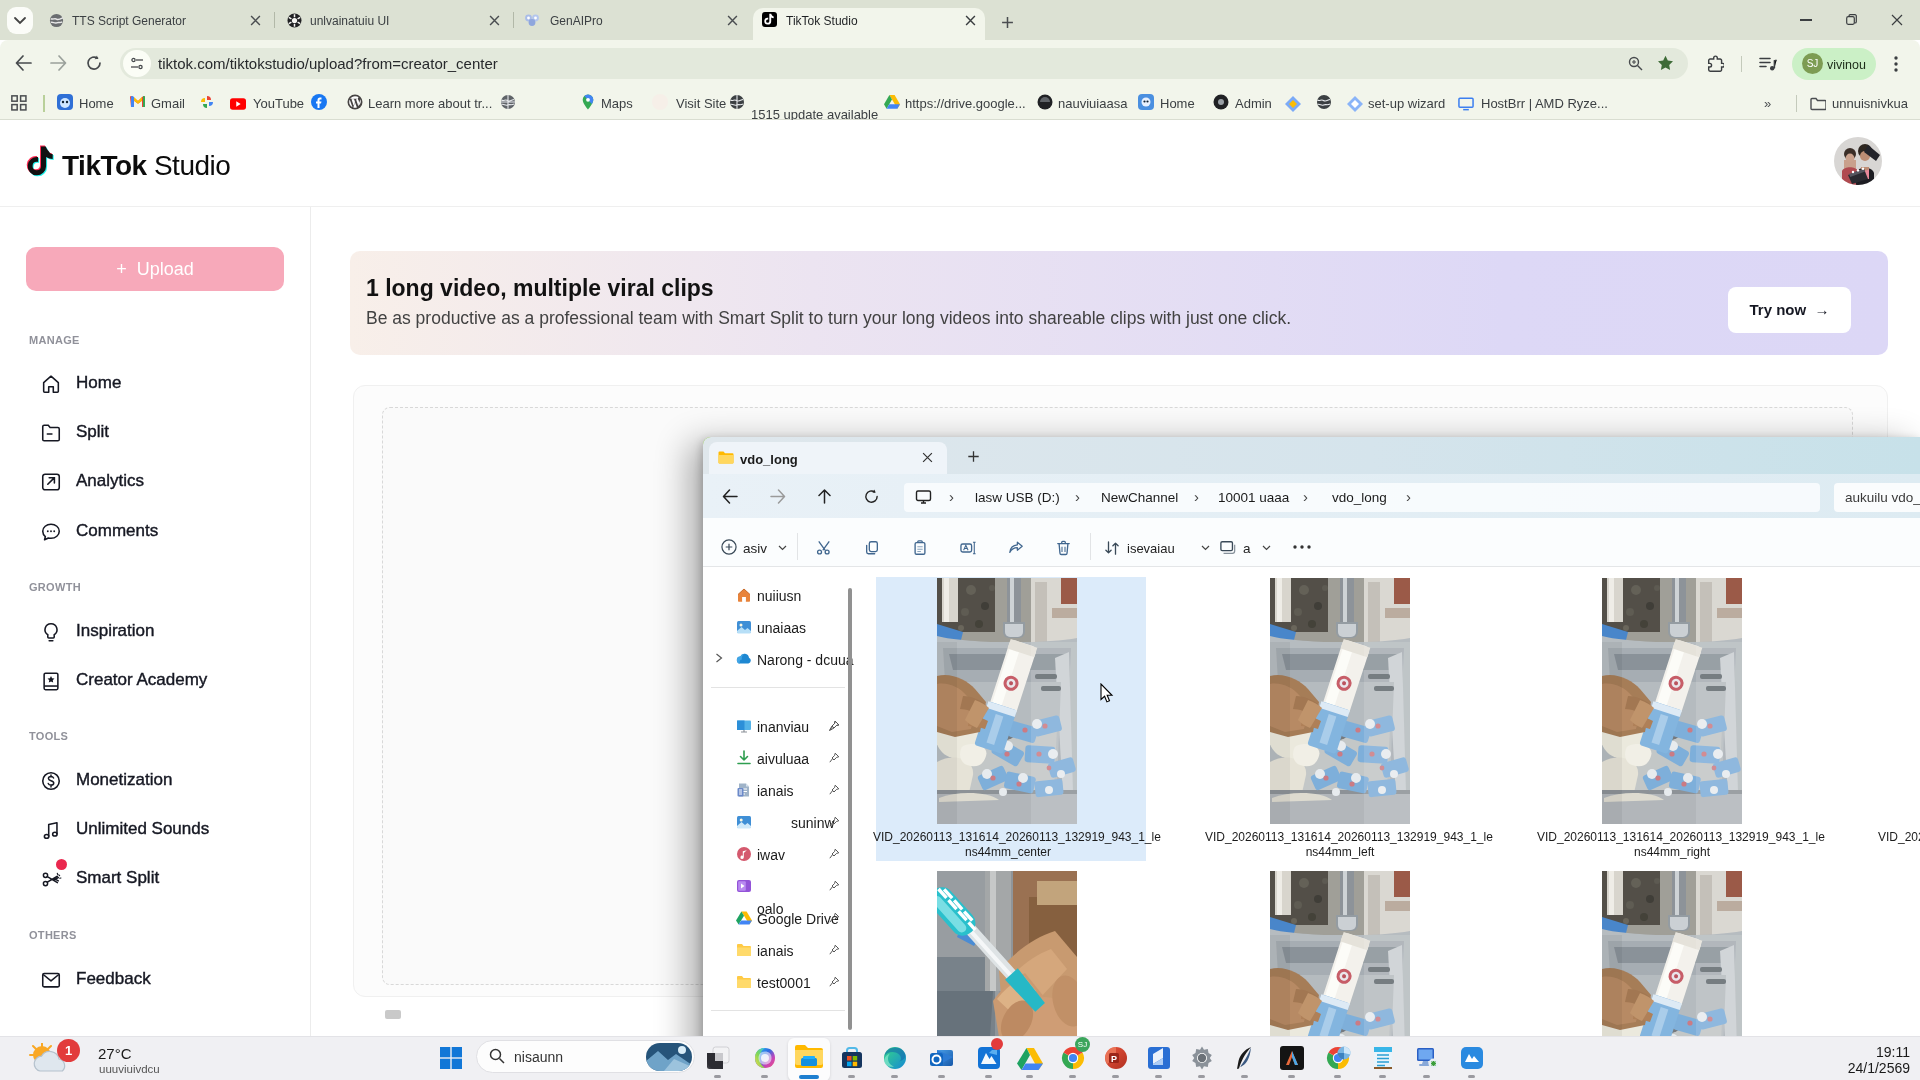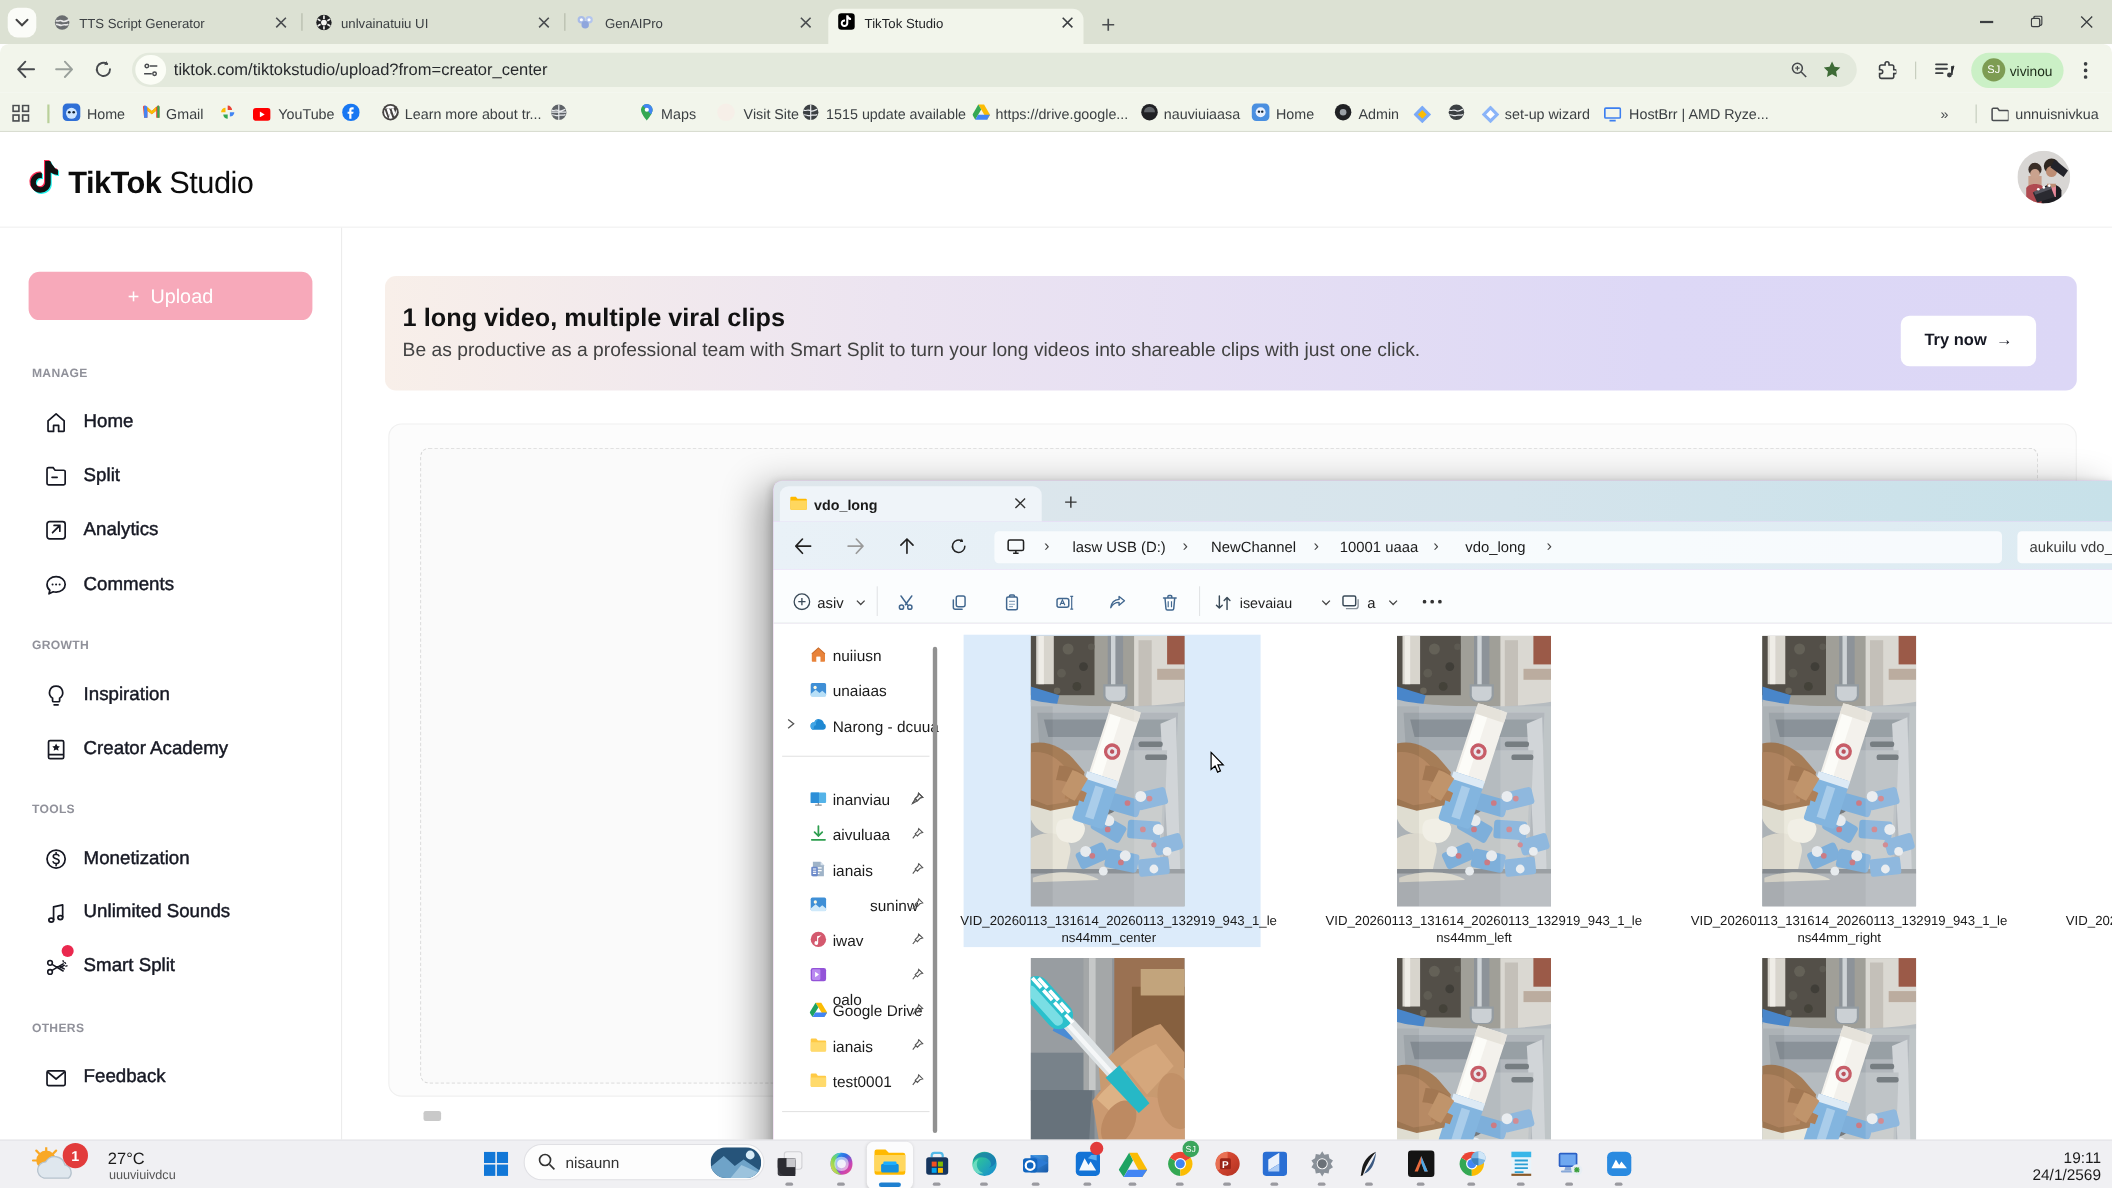--- a/index.html
+++ b/index.html
@@ -21,21 +21,21 @@
 .navlabel{position:absolute;left:29px;font-size:11px;font-weight:bold;color:#90919a;letter-spacing:.3px;}
 .navitem{position:absolute;left:76px;font-size:17px;font-weight:normal;-webkit-text-stroke:0.4px #161823;color:#161823;white-space:nowrap;}
 .navico{position:absolute;left:40px;width:22px;height:22px;}
 #banner{position:absolute;left:350px;top:131px;width:1538px;height:104px;border-radius:10px;background:linear-gradient(90deg,#f8efe9,#ece4f1 30%,#ddd8f6 75%,#dcd7f6);}
 #bannertitle{position:absolute;left:16px;top:24px;font-size:23px;font-weight:bold;color:#121212;}
 #bannersub{position:absolute;left:16px;top:57px;font-size:17.5px;color:#424242;}
 #trynow{position:absolute;right:37px;top:36px;width:123px;height:46px;background:#fff;border-radius:8px;font-size:15px;font-weight:600;color:#161823;text-align:center;line-height:46px;}
 #card{position:absolute;left:353px;top:265px;width:1535px;height:612px;background:#fcfcfc;border:1px solid #f0f0f0;border-radius:12px;}
 #dashed{position:absolute;left:28px;top:21px;width:1471px;height:578px;border:1px dashed #d8d8d8;border-radius:8px;background:#fafafa;}
 
-#explorer{position:absolute;left:703px;top:437px;width:1217px;height:643px;border-radius:8px 0 0 0;box-shadow:-14px 6px 34px rgba(0,0,0,.32), -2px 2px 8px rgba(0,0,0,.18);background:#f0abfc;}
+#explorer{position:absolute;left:703px;top:437px;width:1217px;height:643px;border-radius:8px 0 0 0;box-shadow:-14px 6px 34px rgba(0,0,0,.32), -2px 2px 8px rgba(0,0,0,.18);background:#84cc16;}
 #extitle{position:absolute;left:0;top:0;width:1217px;height:37px;background:linear-gradient(90deg,#dfe7ec,#d5e4ec 55%,#c7e1e9);border-radius:8px 0 0 0;}
 #extab{position:absolute;left:6px;top:5px;width:238px;height:32px;background:#eff4f9;border-radius:8px 8px 0 0;}
 #exaddr{position:absolute;left:0;top:37px;width:1217px;height:44px;background:linear-gradient(90deg,#e9f1f7,#ddebf2);}
 #excmd{position:absolute;left:0;top:81px;width:1217px;height:49px;background:#fbfdfe;border-bottom:1px solid #e4e6e8;}
 #exbody{position:absolute;left:0;top:130px;width:1217px;height:513px;background:#fff;}
 .exnavtxt{position:absolute;left:54px;font-size:14px;color:#1b1b1b;white-space:nowrap;}
 .exnavico{position:absolute;left:33px;width:16px;height:16px;}
 .pin{position:absolute;left:125px;width:12px;height:12px;}
 .caption{position:absolute;width:270px;text-align:center;font-size:12px;color:#1b1b1b;line-height:15px;}
 .exbc{position:absolute;top:51px;font-size:15px;color:#444;}
@@ -208,21 +208,21 @@
       <path d="M4.3 2L8 5.8l3.9 4.2c-.9 1.5-2 2.9-2.8 3.9L2.7 7.4C2.9 5 3.4 3 4.3 2z" fill="#fbbc04" opacity="0"></path>
       <circle cx="8" cy="5.8" r="1.9" fill="#fff"></circle>
     </svg>
     <div class="bmtxt" style="left:601px;">Maps</div>
     <div class="bmico" style="left:652px;background:#f6efe8;border-radius:8px;"></div>
     <div class="bmtxt" style="left:676px;">Visit Site</div>
     <svg class="bmico" style="left:729px;" viewBox="0 0 16 16">
       <circle cx="8" cy="8" r="7" fill="#3c4043"></circle>
       <path d="M1.5 6c2 1.5 4-1 6 .5s4-.5 6.5-1M1.5 10.5c2-1 4 1.5 6 .5s4 .5 6.5-1M8 1v14" stroke="#e8eaed" stroke-width="1.1" fill="none"></path>
     </svg>
-    <div class="bmtxt" style="left:751px;">1515 update available</div>
+    <div class="bmtxt" style="left:751px;margin-top:11px;">1515 update available</div>
     <svg class="bmico" style="left:884px;" viewBox="0 0 16 16">
       <path d="M5.4 1h5.2L16 10.3l-2.6 4.5z" fill="#fbbc04"></path>
       <path d="M10.6 1L16 10.3H5.8z" fill="#4285f4" opacity="0"></path>
       <path d="M5.4 1L0 10.3l2.6 4.5L8 5.5z" fill="#34a853"></path>
       <path d="M2.6 14.8h10.8L16 10.3H5.2z" fill="#4285f4"></path>
     </svg>
     <div class="bmtxt" style="left:905px;">https://drive.google...</div>
     <svg class="bmico" style="left:1037px;" viewBox="0 0 16 16">
       <circle cx="8" cy="8" r="7.5" fill="#202124"></circle>
       <path d="M8 3a5 5 0 0 1 5 5H3a5 5 0 0 1 5-5z" fill="#5f6368"></path>

